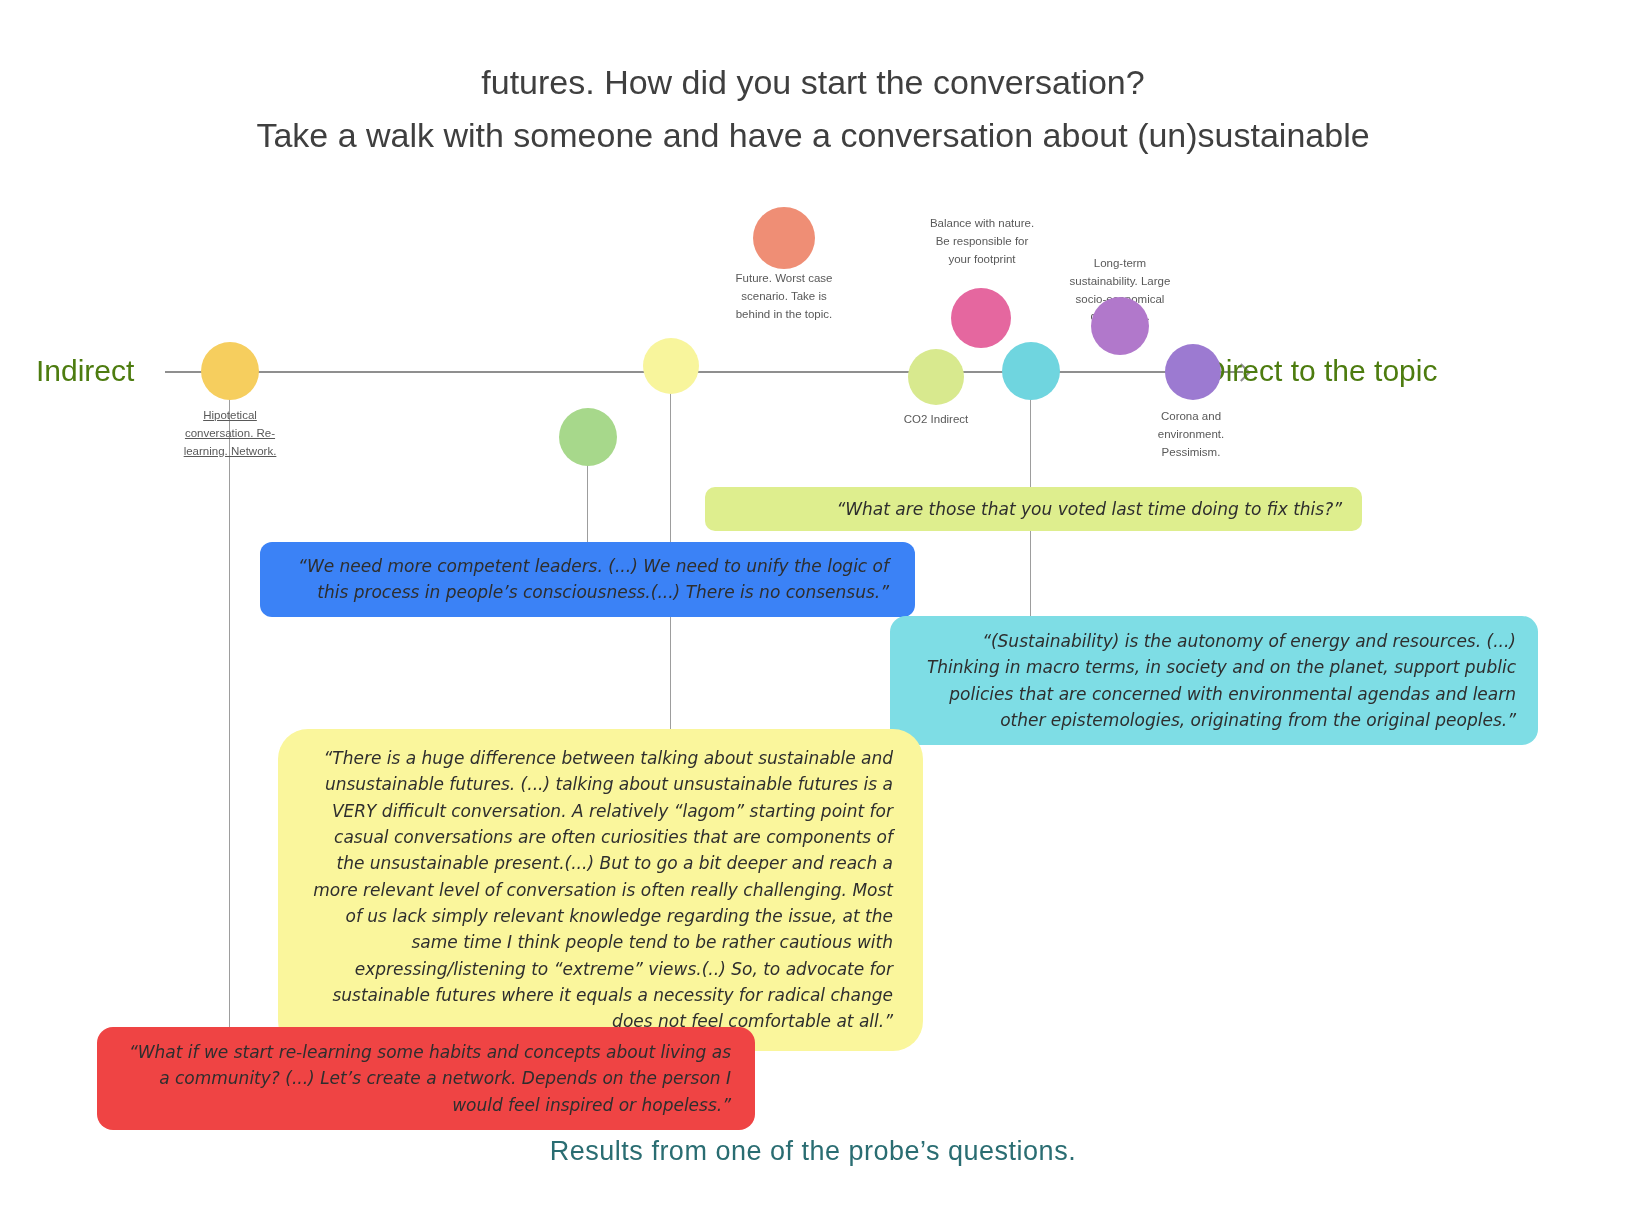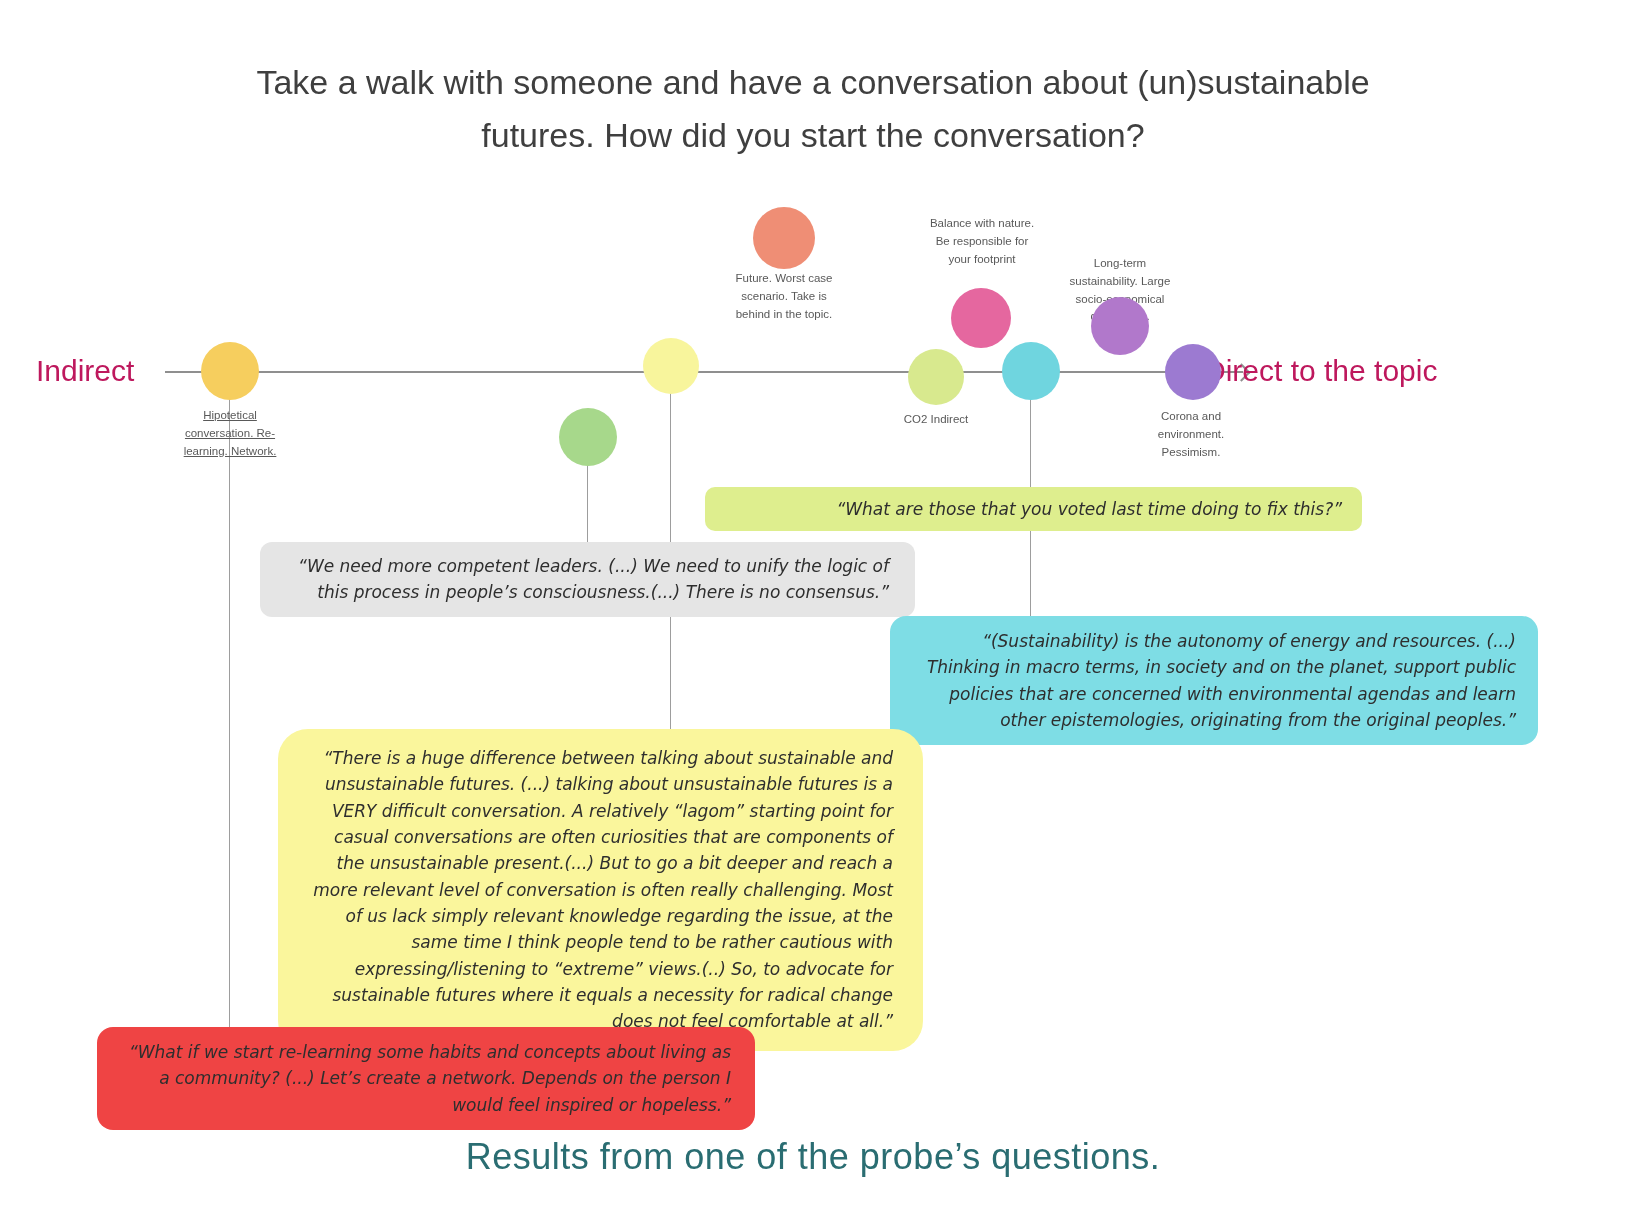--- a/index.html
+++ b/index.html
@@ -6,40 +6,40 @@
   body{width:1626px;height:1216px;position:relative;overflow:hidden;
        font-family:"Liberation Sans",sans-serif;-webkit-font-smoothing:antialiased;}
   .abs{position:absolute;}
 
   .title{left:0;right:0;top:56px;text-align:center;color:#3f3f3f;
          font-size:34px;line-height:53px;font-weight:400;}
 
   .axis-line{height:2px;background:#8f8f8f;}
   .axis-arrow{width:11px;height:11px;border-top:2px solid #8f8f8f;border-right:2px solid #8f8f8f;
               transform:rotate(45deg);}
-  .axis-label{font-size:30px;color:#be185d;text-align:center;}
+  .axis-label{font-size:30px;color:#4d7c0f;text-align:center;}
 
   .connector{width:1px;background:#9d9d9d;}
 
   .node{border-radius:50%;}
   .node-label{font-size:11.5px;line-height:1.55;color:#595959;text-align:center;}
 
   .quote{border-radius:14px;color:#2e2e2e;font-style:italic;font-size:17px;
          line-height:1.55;text-align:right;box-sizing:border-box;
          font-family:"DejaVu Sans","Liberation Sans",sans-serif;}
 
-  .caption{left:0;right:0;top:1136px;text-align:center;font-size:36px;
+  .caption{left:0;right:0;top:1136px;text-align:center;font-size:27px;
            letter-spacing:0.5px;color:#2a6d72;}
 </style>
 </head>
 <body>
 
 <div class="abs title">
+  <div>futures. How did you start the conversation?</div>
   <div>Take a walk with someone and have a conversation about (un)sustainable</div>
-  <div>futures. How did you start the conversation?</div>
 </div>
 
 <div class="abs axis-label" style="left:36px;top:354px;">Indirect</div>
 <div class="abs axis-line" style="left: 165px; top: 371px; width: 1078px; background: rgb(143, 143, 143);"></div>
 <div class="abs axis-arrow" style="left:1235px;top:366px;"></div>
 <div class="abs axis-label" style="left:1204px;top:354px;">Direct to the topic</div>
 
 <div class="abs connector" style="left:229px;top:398px;height:631px;"></div>
 <div class="abs connector" style="left:587px;top:464px;height:80px;"></div>
 <div class="abs connector" style="left:670px;top:392px;height:340px;"></div>
@@ -47,21 +47,21 @@
 
 <div class="abs node-label" style="left:178px;top:407px;width:104px;text-decoration:underline;">Hipotetical conversation. Re-learning. Network.</div>
 <div class="abs node-label" style="left:729px;top:270px;width:110px;">Future. Worst case scenario. Take is behind in the topic.</div>
 <div class="abs node-label" style="left:879px;top:411px;width:114px;">CO2 Indirect</div>
 <div class="abs node-label" style="left:927px;top:215px;width:110px;">Balance with nature. Be responsible for your footprint</div>
 <div class="abs node-label" style="left:1069px;top:210px;width:102px;margin-top:45px;">Long-term sustainability. Large socio-economical differences.</div>
 <div class="abs node-label" style="left:1139px;top:408px;width:104px;">Corona and environment. Pessimism.</div>
 
 <div class="abs quote" style="left: 705px; top: 487px; width: 657px; padding: 9px 20px; border-radius: 10px; background: rgb(222, 238, 142);">“What are those that you voted last time doing to fix this?”</div>
 
-<div class="abs quote" style="left: 260px; top: 542px; width: 655px; padding: 11px 26px; border-radius: 12px; background: #e5e5e5;">“We need more competent leaders. (...) We need to unify the logic of this process in people’s consciousness.(...) There is no consensus.”</div>
+<div class="abs quote" style="left: 260px; top: 542px; width: 655px; padding: 11px 26px; border-radius: 12px; background: #3b82f6;">“We need more competent leaders. (...) We need to unify the logic of this process in people’s consciousness.(...) There is no consensus.”</div>
 
 <div class="abs quote" style="left: 890px; top: 616px; width: 648px; padding: 12px 22px; border-radius: 16px; background: rgb(126, 221, 229);">“(Sustainability) is the autonomy of energy and resources. (...) Thinking in macro terms, in society and on the planet, support public policies that are concerned with environmental agendas and learn other epistemologies, originating from the original peoples.”</div>
 
 <div class="abs quote" style="left: 278px; top: 729px; width: 645px; padding: 16px 30px; border-radius: 30px; background: rgb(250, 246, 156);">“There is a huge difference between talking about sustainable and unsustainable futures. (...) talking about unsustainable futures is a VERY difficult conversation. A relatively “lagom” starting point for casual conversations are often curiosities that are components of the unsustainable present.(...) But to go a bit deeper and reach a more relevant level of conversation is often really challenging. Most of us lack simply relevant knowledge regarding the issue, at the same time I think people tend to be rather cautious with expressing/listening to “extreme” views.(..) So, to advocate for sustainable futures where it equals a necessity for radical change does not feel comfortable at all.”</div>
 
 <div class="abs quote" style="left: 97px; top: 1027px; width: 658px; padding: 12px 24px; border-radius: 16px; background: #ef4444;">“What if we start re-learning some habits and concepts about living as a community? (...) Let’s create a network. Depends on the person I would feel inspired or hopeless.”</div>
 
 <div class="abs node" style="left: 201px; top: 342px; width: 58px; height: 58px; background: rgb(246, 206, 94);"></div>
 <div class="abs node" style="left: 559px; top: 408px; width: 58px; height: 58px; background: rgb(167, 216, 139);"></div>
 <div class="abs node" style="left: 643px; top: 338px; width: 56px; height: 56px; background: rgb(248, 245, 156);"></div>

